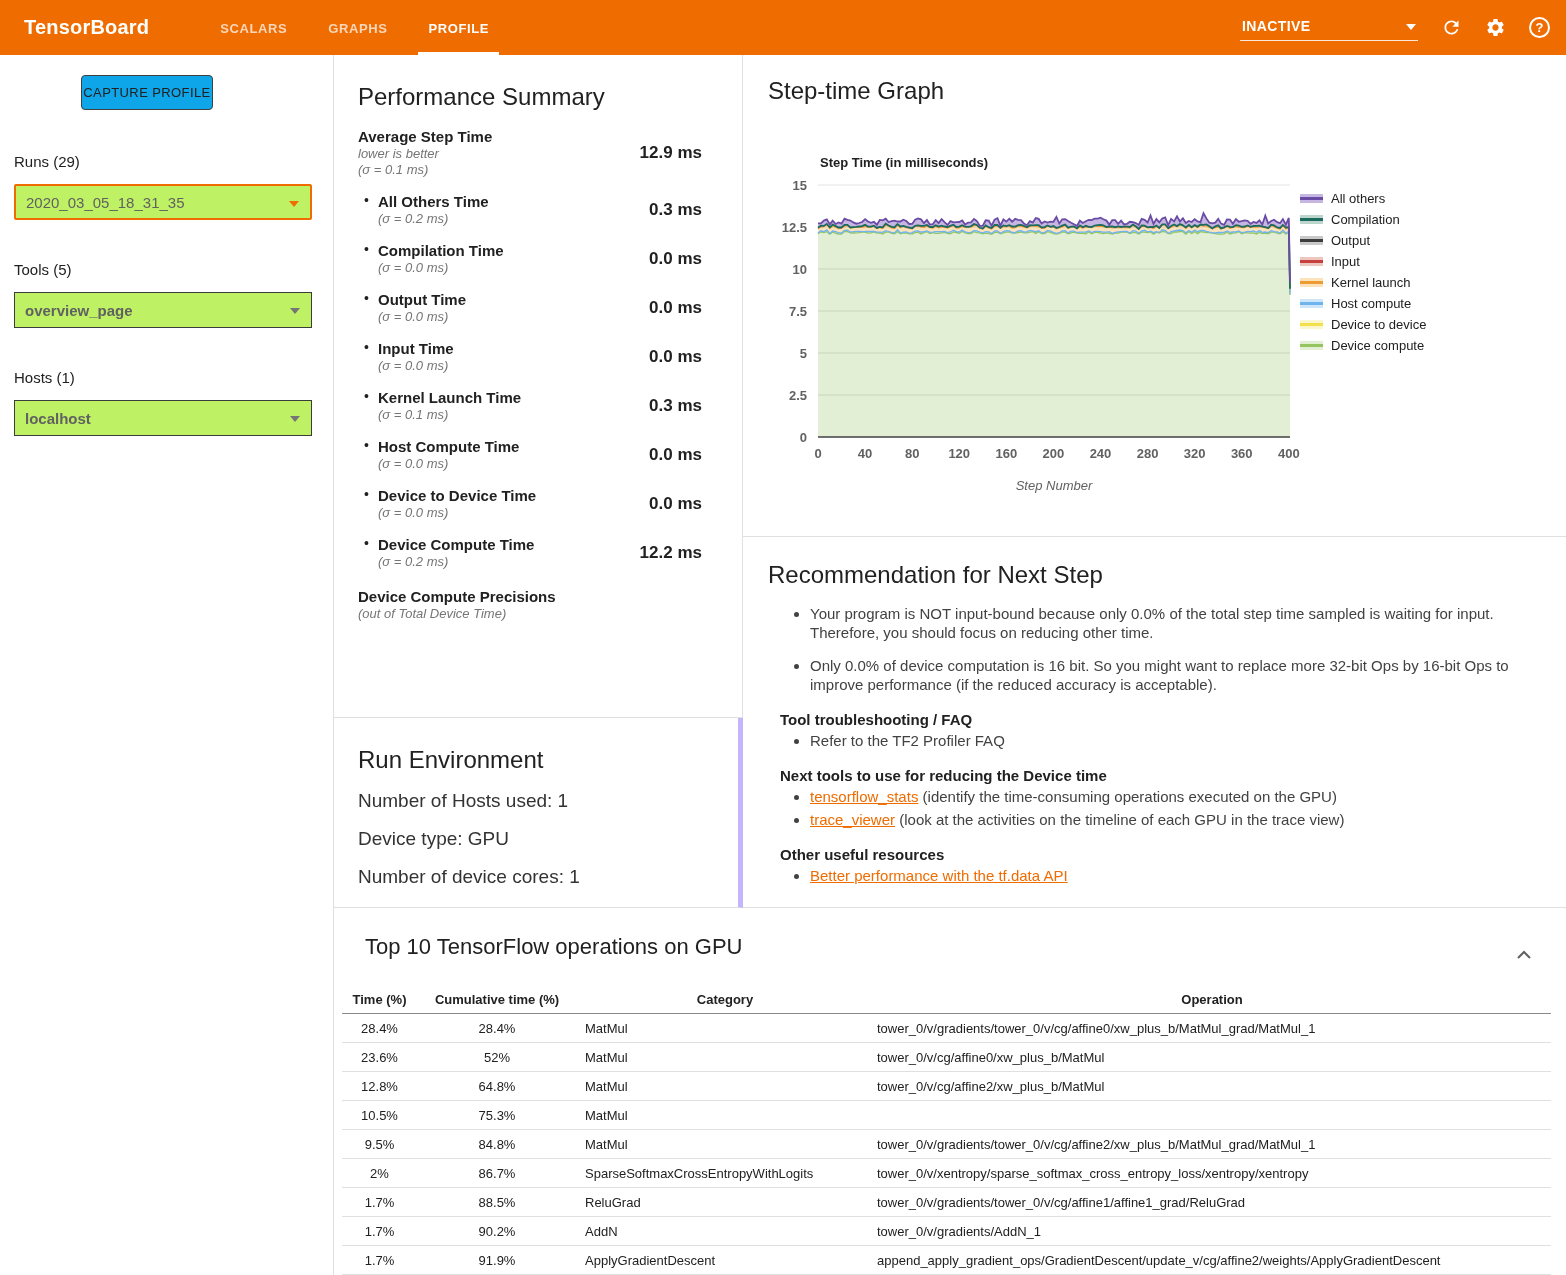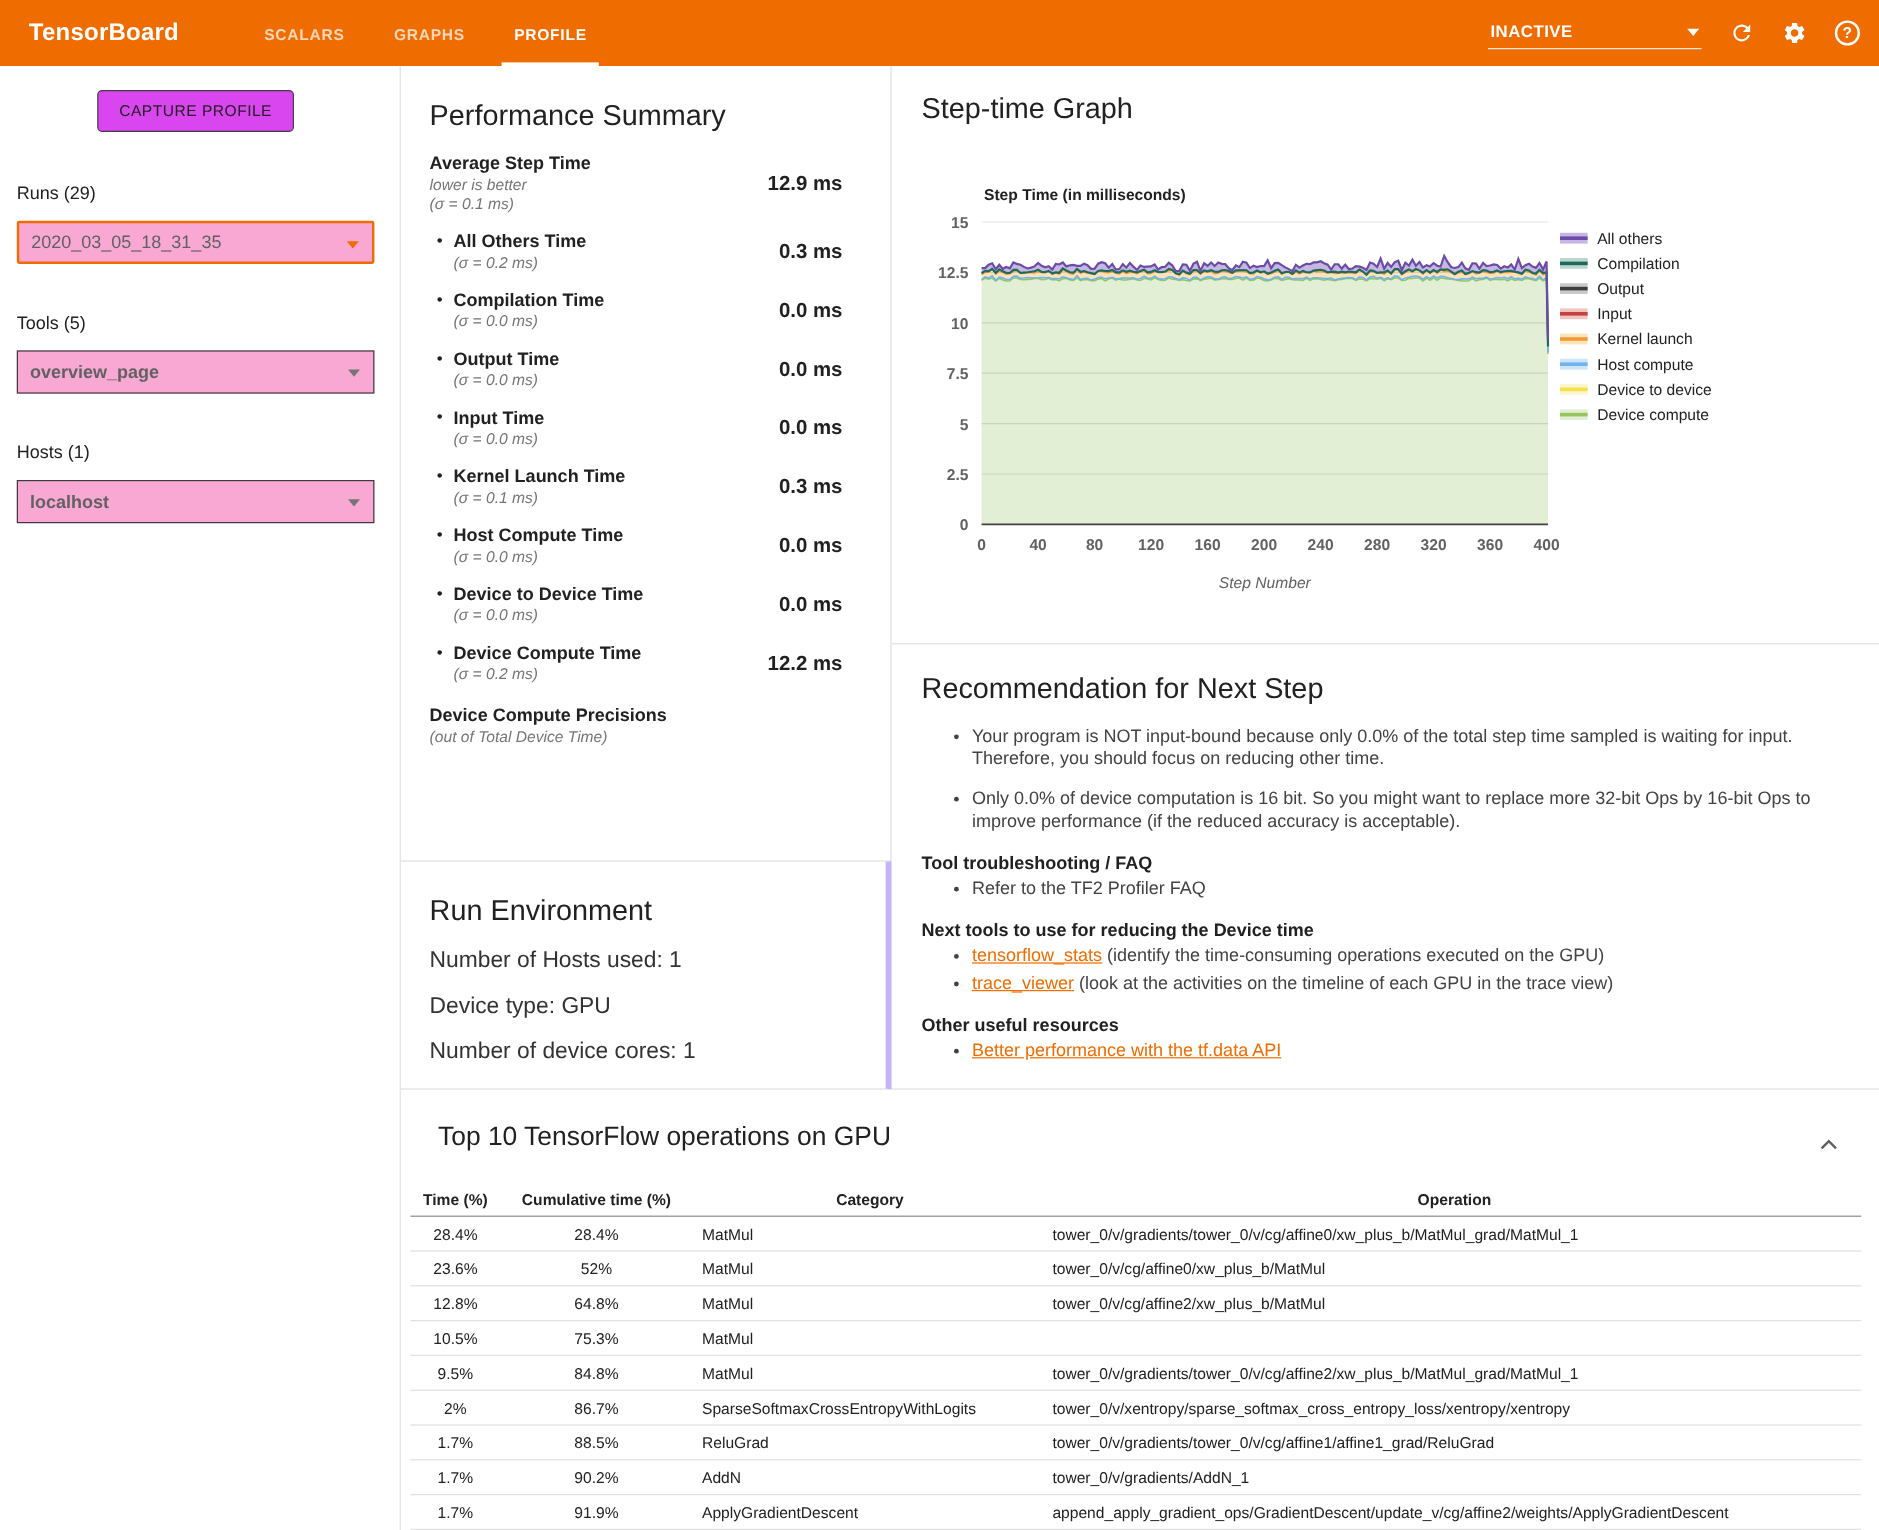--- a/index.html
+++ b/index.html
@@ -22,25 +22,25 @@
                border-left:5px solid transparent; border-right:5px solid transparent; border-top:6px solid #fff; }
   .tb-icon { width:21px; height:21px; margin-left:23px; cursor:pointer; flex:none; }
   .tb-icon svg { width:100%; height:100%; fill:#fff; }
   .help-circle { width:21px; height:21px; border:2px solid #fff; border-radius:50%; display:flex;
                  align-items:center; justify-content:center; font-size:13px; font-weight:700; }
   .toolbar .right-pad { width:16px; }
 
   
   .sidebar { position:absolute; left:0; top:55px; width:334px; height:1220px; background:#fff;
              border-right:1px solid #e0e0e0; }
-  .capture-btn { position:absolute; left:81px; top:20px; width:164px; height:35px; background:#d946ef;
+  .capture-btn { position:absolute; left:81px; top:20px; width:132px; height:35px; background:#0ea5e9;
                  border:1px solid #404040; border-radius:4px; font-size:13px; color:#212121;
                  letter-spacing:0.4px; cursor:pointer; font-family:inherit; }
   .side-label { position:absolute; left:14px; font-size:15px; color:#212121; }
-  .side-select { position:absolute; left:14px; width:298px; height:36px; background:#f9a8d4; cursor:pointer;
+  .side-select { position:absolute; left:14px; width:298px; height:36px; background:#bef264; cursor:pointer;
                  font-size:15px; color:#616161; display:flex; align-items:center; padding-left:10px; }
   .side-select .caret { position:absolute; right:11px; top:15px; width:0; height:0;
                  border-left:5px solid transparent; border-right:5px solid transparent; border-top:6px solid #757575; }
   .runs-select { border:2px solid #ef6c00; border-radius:2px; }
   .runs-select .caret { border-top-color:#ef6c00; }
   .plain-select { border:1px solid #3c3c3c;font-weight:bold; }
 
   
   .perf   { position:absolute; left:334px; top:55px;  width:409px; height:663px; border-right:1px solid #e0e0e0; border-bottom:1px solid #e0e0e0; padding:28px 0 0 24px; }
   .runenv { position:absolute; left:334px; top:718px; width:409px; height:190px; border-right:5px solid #c4b5fd; border-bottom:1px solid #e0e0e0; padding:28px 0 0 24px; }
@@ -75,21 +75,21 @@
   .axis-num { font-size:13px; font-weight:700; fill:#616161; }
   .legend { position:absolute; left:557px; top:133px; }
   .legend-item { display:flex; align-items:center; height:21px; }
   .legend-swatch { position:relative; width:23px; height:9px; margin-right:8px; flex:none; }
   .legend-line { position:absolute; left:0; right:0; top:3px; height:3px; }
   .legend-label { font-size:13px; color:#212121; white-space:nowrap; }
 
   
   .rec-bullets { margin-top:15px; padding-left:42px; }
   .rec-bullets li { font-size:15px; color:#424242; line-height:19px; margin-bottom:14px; max-width:760px; }
-  .rec-subhead { font-size:15px; font-weight:700; color:#212121; margin-top:17px; }
+  .rec-subhead { font-size:15px; font-weight:700; color:#212121; margin-top:17px;margin-left:12px; }
   .rec-list { padding-left:42px; margin-top:3px; }
   .rec-list li { font-size:15px; color:#424242; line-height:19px; margin-bottom:4px; }
   a.rec-link { color:#ef6c00; text-decoration:underline; cursor:pointer; }
 
   
   .topops-header { position:relative; padding:26px 0 0 31px; }
   .collapse-icon { position:absolute; right:34px; top:38px; width:16px; height:10px; cursor:pointer; }
   .collapse-icon svg { stroke:#616161; stroke-width:2; fill:none; }
   .ops-table { position:absolute; left:8px; top:78px; width:1209px; }
   .ops-row { display:grid; grid-template-columns:75px 160px 296px 1fr; align-items:center;

